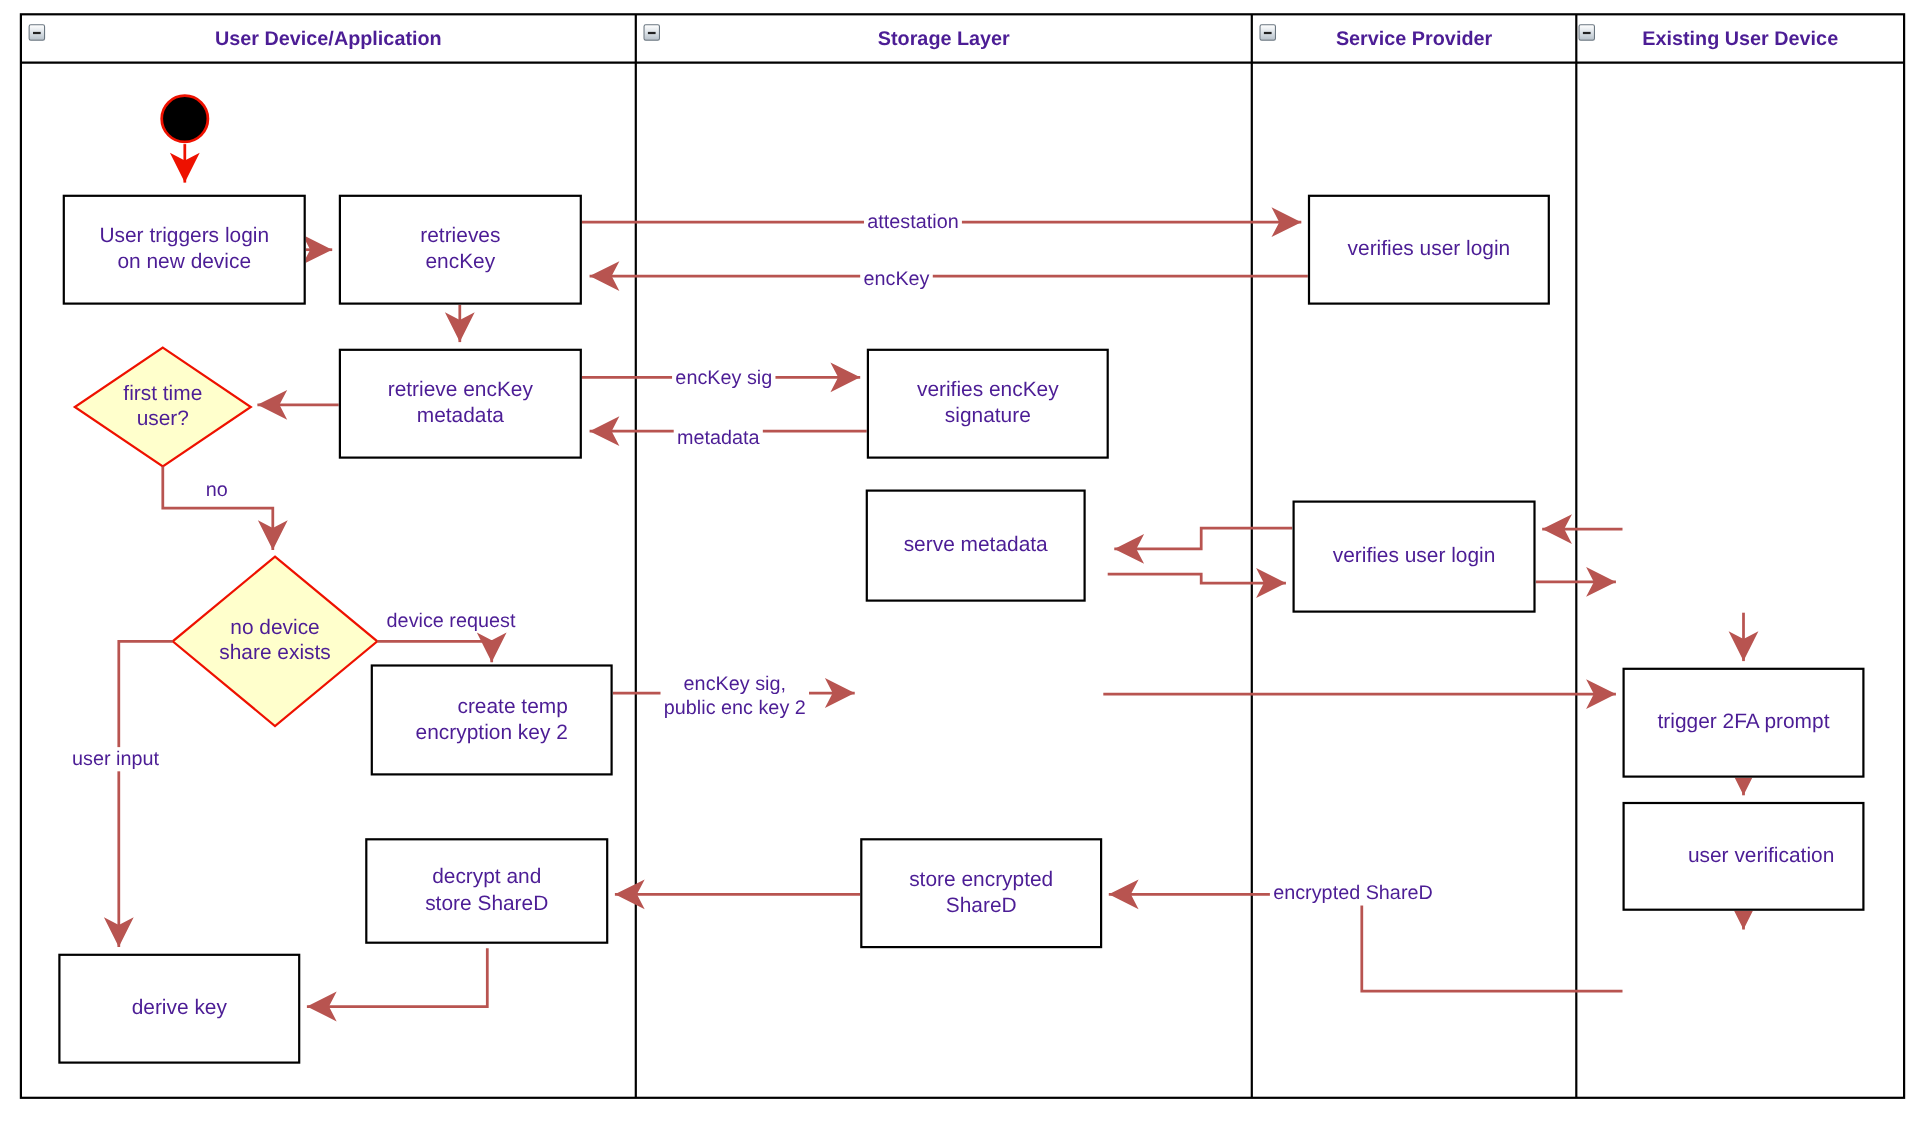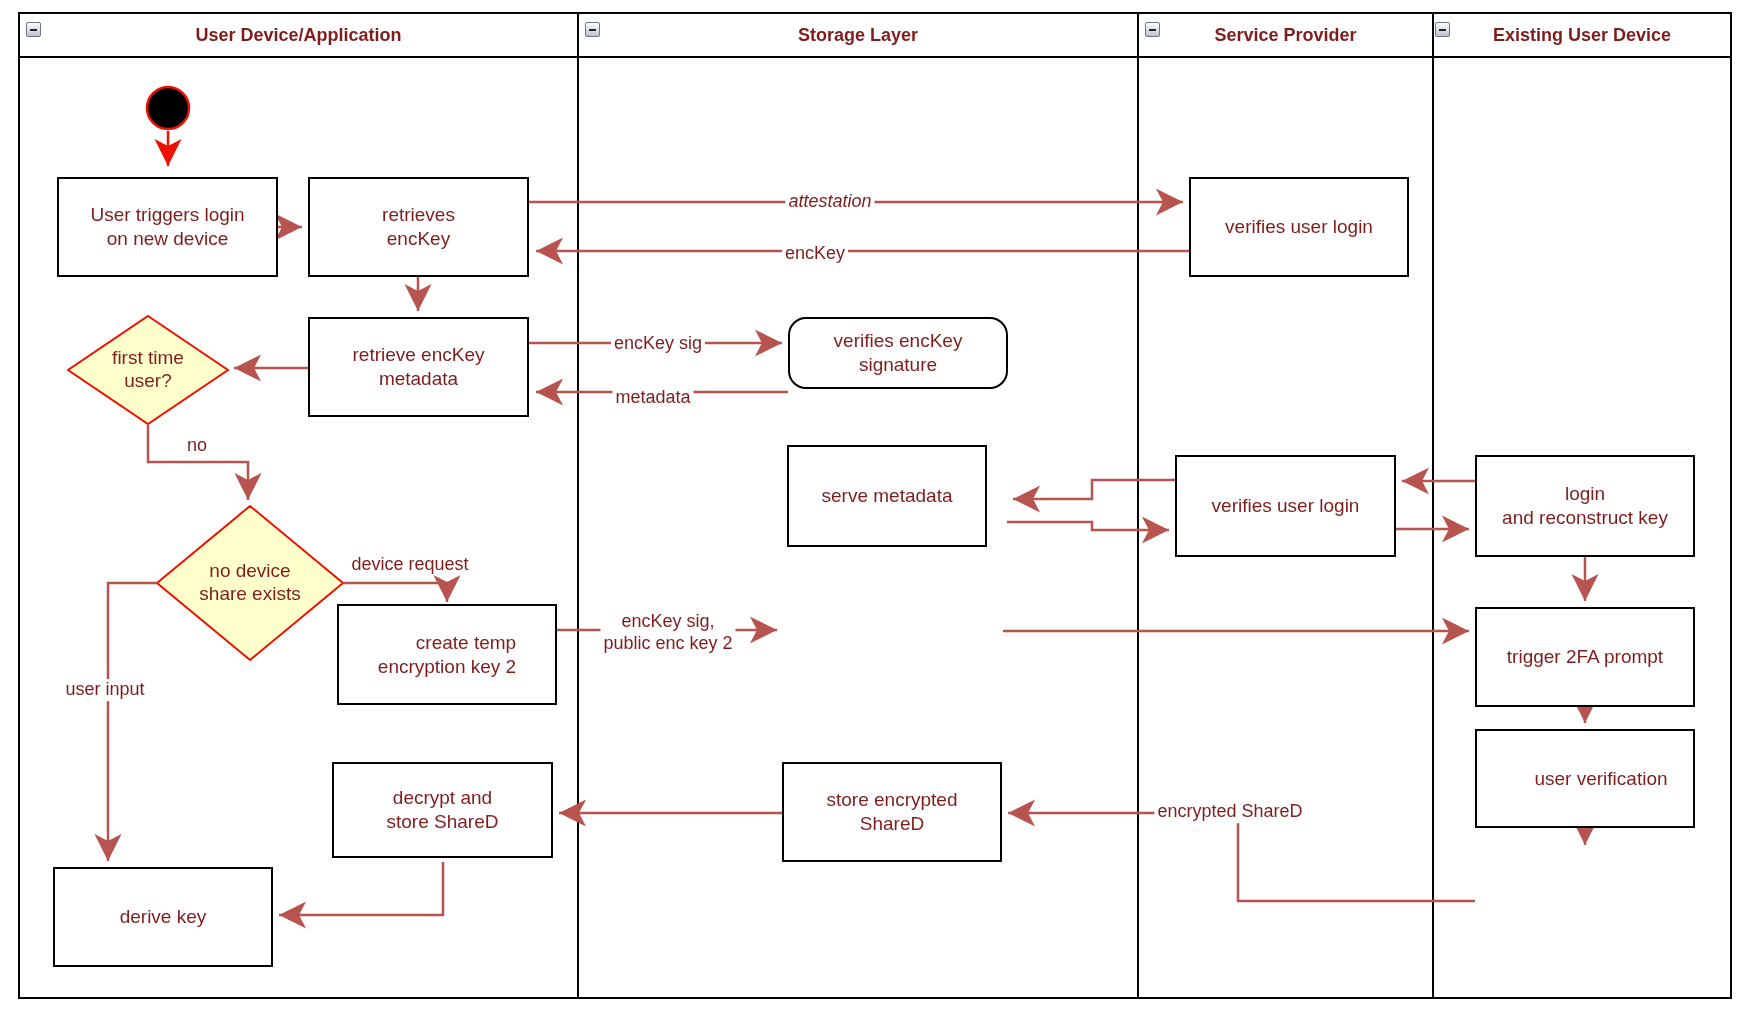--- a/index.html
+++ b/index.html
@@ -1,18 +1,18 @@
 <!DOCTYPE html>
 <html><head>
 <meta charset="utf-8">
 <style>
   html,body{margin:0;padding:0;background:#ffffff;}
   #stage{
     position:relative;width:1756px;height:1026px;background:#ffffff;overflow:hidden;
-    font-family:"Liberation Sans", sans-serif;color:#7f1d1d;
+    font-family:"Liberation Sans", sans-serif;color:#4c1d95;
   }
   #wires{position:absolute;left:0;top:0;z-index:1;}
   .lane-title{
     position:absolute;top:13px;height:44px;display:flex;align-items:center;justify-content:center;
     font-weight:bold;font-size:18px;z-index:2;pointer-events:none;
   }
   .collapse-btn{
     position:absolute;width:15px;height:15px;border:1px solid #6a7680;border-radius:2px;
     background:linear-gradient(180deg,#fefefe 0%,#dfe5ea 45%,#b9c3cc 100%);
     display:flex;align-items:center;justify-content:center;z-index:3;box-sizing:border-box;
@@ -108,42 +108,40 @@
       <span class="dash"></span>
     </div>
 
   <div class="box" style="left:57px;top:177px;width:221px;height:100px;">User triggers login
 on new device</div>
   <div class="box" style="left:308px;top:177px;width:221px;height:100px;">retrieves
 encKey</div>
   <div class="box" style="left:1189px;top:177px;width:220px;height:100px;">verifies user login</div>
   <div class="box" style="left:308px;top:317px;width:221px;height:100px;">retrieve encKey
 metadata</div>
-  <div class="box" style="left:788px;top:317px;width:220px;height:72px;border-radius:18px;">verifies encKey
+  <div class="box" style="left:788px;top:317px;width:220px;height:100px;">verifies encKey
 signature</div>
   <div class="box" style="left:787px;top:445px;width:200px;height:102px;">serve metadata</div>
   <div class="box" style="left:1175px;top:455px;width:221px;height:102px;">verifies user login</div>
-  <div class="box" style="left:1475px;top:455px;width:220px;height:102px;">login
-and reconstruct key</div>
   <div class="box" style="left:337px;top:604px;width:220px;height:101px;text-align:right;">create temp
 encryption key 2</div>
   <div class="box" style="left:1475px;top:607px;width:220px;height:100px;">trigger 2FA prompt</div>
   <div class="box" style="left:1475px;top:729px;width:220px;height:99px;padding-left:32px;">user verification</div>
   <div class="box" style="left:332px;top:762px;width:221px;height:96px;">decrypt and
 store ShareD</div>
   <div class="box" style="left:782px;top:762px;width:220px;height:100px;">store encrypted
 ShareD</div>
   <div class="box" style="left:53px;top:867px;width:220px;height:100px;">derive key</div>
 
   <div class="diamond-label" style="left:148px;top:370px;width:130px;">first time
 user?</div>
   <div class="diamond-label" style="left:250px;top:583px;width:160px;">no device
 share exists</div>
 
-  <div class="edge-label" style="left:830px;top:202px;font-style:italic;">attestation</div>
+  <div class="edge-label" style="left:830px;top:202px;">attestation</div>
   <div class="edge-label" style="left:815px;top:254px;">encKey</div>
   <div class="edge-label" style="left:658px;top:344px;">encKey sig</div>
   <div class="edge-label" style="left:653px;top:398px;">metadata</div>
   <div class="edge-label" style="left:167px;top:446px;margin-left:30px;">no</div>
   <div class="edge-label no-bg" style="left:410px;top:565px;">device request</div>
   <div class="edge-label" style="left:668px;top:633px;">encKey sig,
 public enc key 2</div>
   <div class="edge-label" style="left:105px;top:690px;">user input</div>
   <div class="edge-label" style="left:1230px;top:812px;">encrypted ShareD</div>
 

